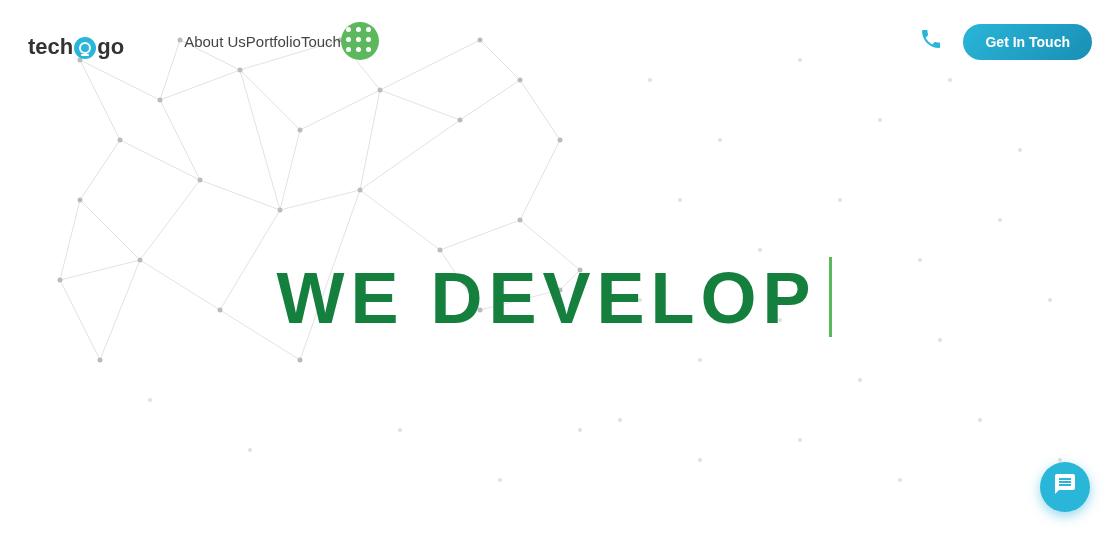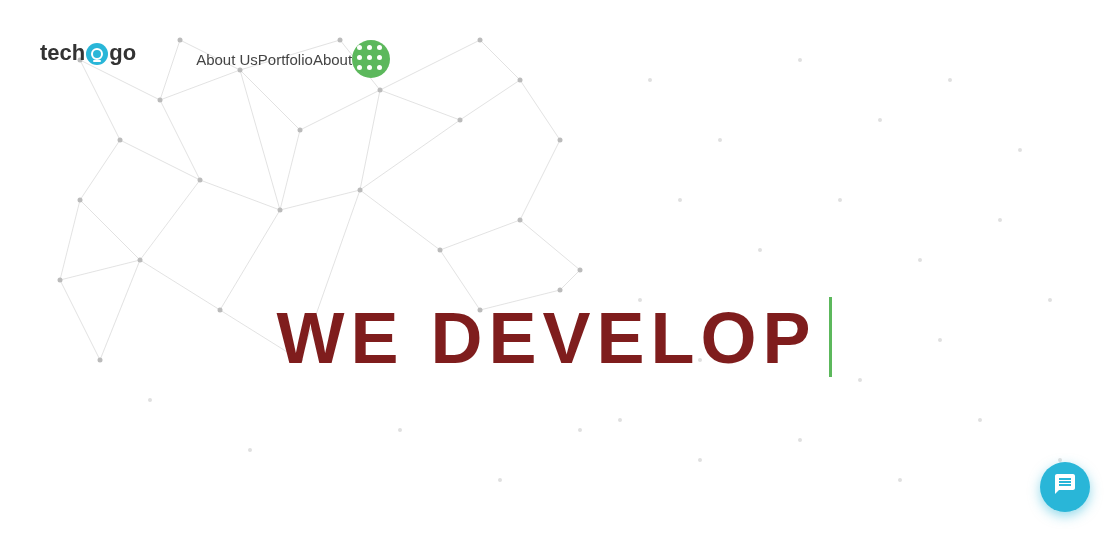--- a/index.html
+++ b/index.html
@@ -19,25 +19,24 @@
       top: 0; left: 0;
       width: 100%; height: 100%;
       z-index: 0;
     }
 
     
     .header {
       position: relative;
       z-index: 10;
       display: flex;
-      align-items: flex-start;
-      padding: 0 40px;
+      align-items: flex-end;
+      padding: 0 28px;
       height: 60px;
       background: transparent;
-      margin-top: 40px;
     }
 
     .logo {
       display: flex;
       align-items: center;
       margin-right: 60px;
     }
 
     .logo-text {
       font-size: 22px;
@@ -156,21 +155,21 @@
       align-items: center;
       justify-content: center;
       height: calc(536px - 60px);
     }
 
     .hero-headline {
       font-size: 72px;
       font-weight: 700;
       letter-spacing: 6px;
       text-transform: uppercase;
-      color: #7f1d1d;
+      color: #15803d;
       display: flex;
       align-items: flex-start;
       gap: 0;
       user-select: none;
     }
 
     .hero-separator {
       display: inline-block;
       width: 3px;
       height: 80px;
@@ -323,36 +322,44 @@
 
   <div class="logo">
     <span class="logo-text">
       <span class="tech">tech</span><span class="logo-icon"></span><span>go</span>
     </span>
   </div>
 
   <nav>
     <a class="nav-link">About Us</a>
     <a class="nav-link">Portfolio</a>
-    <a class="nav-link">About</a>
+    <a class="nav-link">Touch</a>
     <div class="nav-apps-btn">
       <div class="grid-dots">
         <div class="grid-dot"></div>
         <div class="grid-dot"></div>
         <div class="grid-dot"></div>
         <div class="grid-dot"></div>
         <div class="grid-dot"></div>
         <div class="grid-dot"></div>
         <div class="grid-dot"></div>
         <div class="grid-dot"></div>
         <div class="grid-dot"></div>
       </div>
     </div>
   </nav>
 
+  <div class="header-right">
+    <span class="phone-icon">
+      <svg width="24" height="24" viewBox="0 0 24 24" fill="#29b6d8">
+        <path d="M6.62 10.79c1.44 2.83 3.76 5.14 6.59 6.59l2.2-2.2c.27-.27.67-.36 1.02-.24 1.12.37 2.33.57 3.57.57.55 0 1 .45 1 1V20c0 .55-.45 1-1 1-9.39 0-17-7.61-17-17 0-.55.45-1 1-1h3.5c.55 0 1 .45 1 1 0 1.25.2 2.45.57 3.57.11.35.03.74-.25 1.02l-2.2 2.2z"></path>
+      </svg>
+    </span>
+    <button class="get-in-touch-btn">Get In Touch</button>
+  </div>
 </header>
 
 <section class="hero">
   <h1 class="hero-headline">
     <span>WE DEVELOP</span>
     <span class="hero-separator"></span>
   </h1>
 </section>
 
 <div class="chat-bubble">

